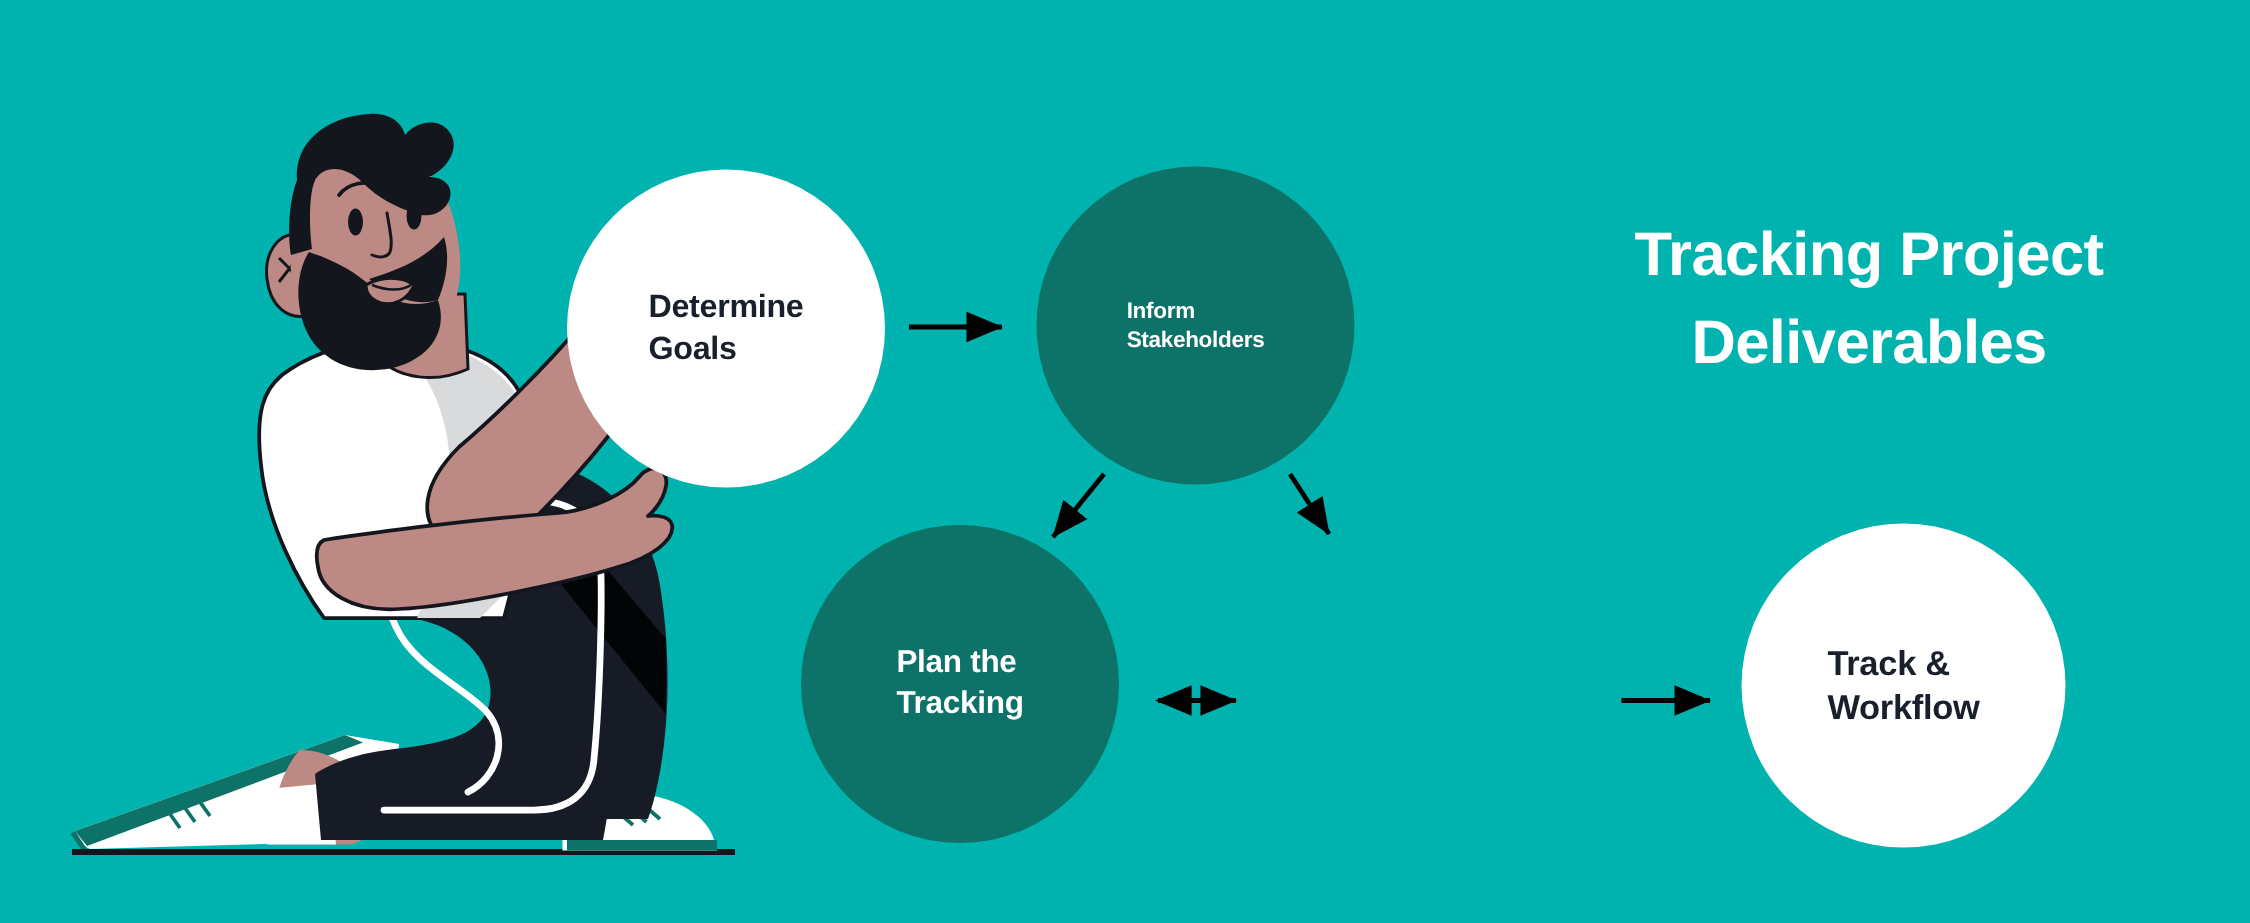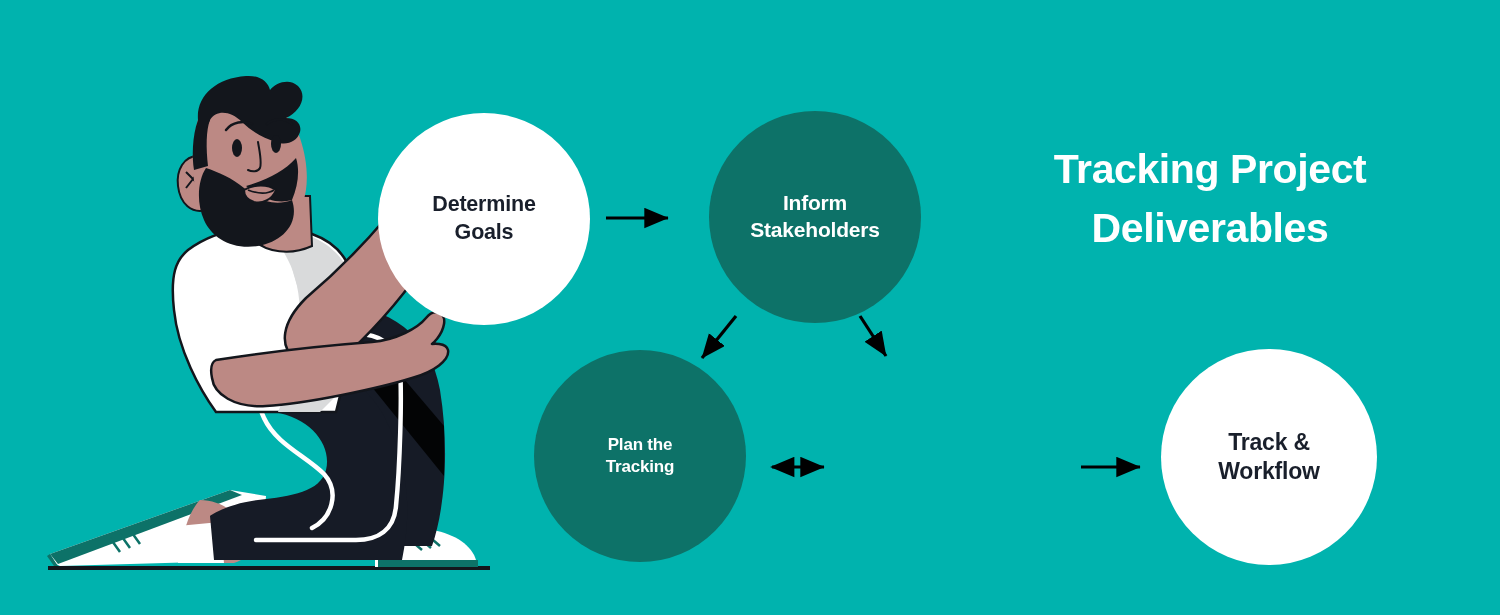--- a/index.html
+++ b/index.html
@@ -11,40 +11,40 @@
   }
   #stage{position:relative;width:1500px;height:615px;overflow:hidden;background:#00b3ae;}
 
   
   .node{
     position:absolute;
     border-radius:50%;
     display:flex;
     align-items:center;
     justify-content:center;
-    text-align:center;
+    text-align:left;
     font-weight:bold;
     line-height:1.28;
     letter-spacing:-0.2px;
     box-sizing:border-box;
     padding:0 14px;
   }
   .node.light{background:#ffffff;color:#191f2b;}
   .node.dark{background:#0d7268;color:#ffffff;}
 
   #node-determine{left:378px;top:113px;width:212px;height:212px;font-size:21.5px;}
-  #node-inform   {left:709px;top:111px;width:212px;height:212px;font-size:21px;}
-  #node-plan     {left:534px;top:350px;width:212px;height:212px;font-size:17px;}
+  #node-inform   {left:691px;top:111px;width:212px;height:212px;font-size:15px;}
+  #node-plan     {left:534px;top:350px;width:212px;height:212px;font-size:21px;}
   #node-measure  {left:848px;top:349px;width:215px;height:215px;font-size:20.5px;}
   #node-track    {left:1161px;top:349px;width:216px;height:216px;font-size:23px;}
 
   
   #title{
     position:absolute;
-    left:1000px;top:140px;width:420px;
+    left:1036px;top:140px;width:420px;
     color:#ffffff;
     font-size:41px;
     font-weight:bold;
     line-height:1.43;
     text-align:center;
     letter-spacing:-0.4px;
   }
 
   
   #arrows{position:absolute;left:0;top:0;width:1500px;height:615px;pointer-events:none;}

